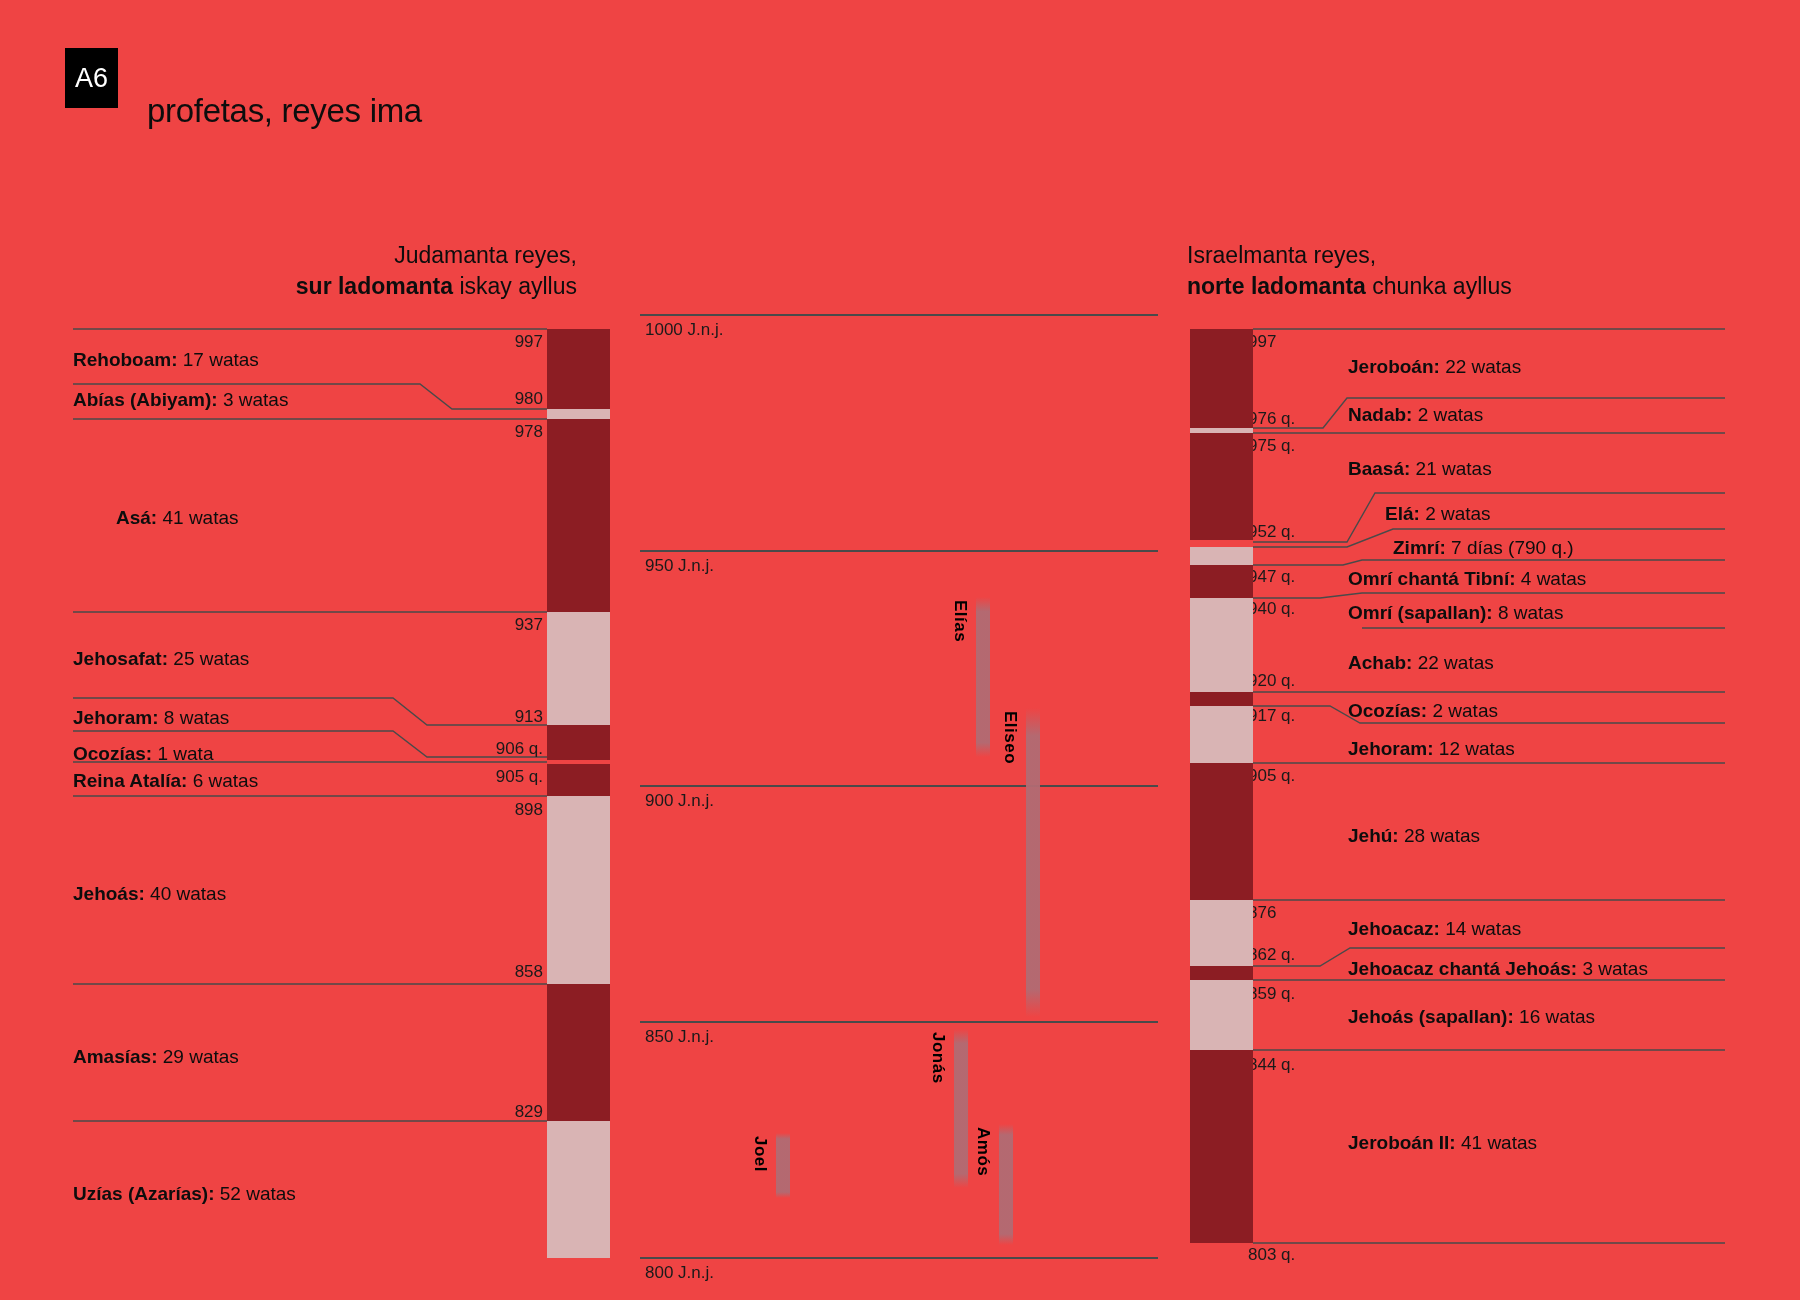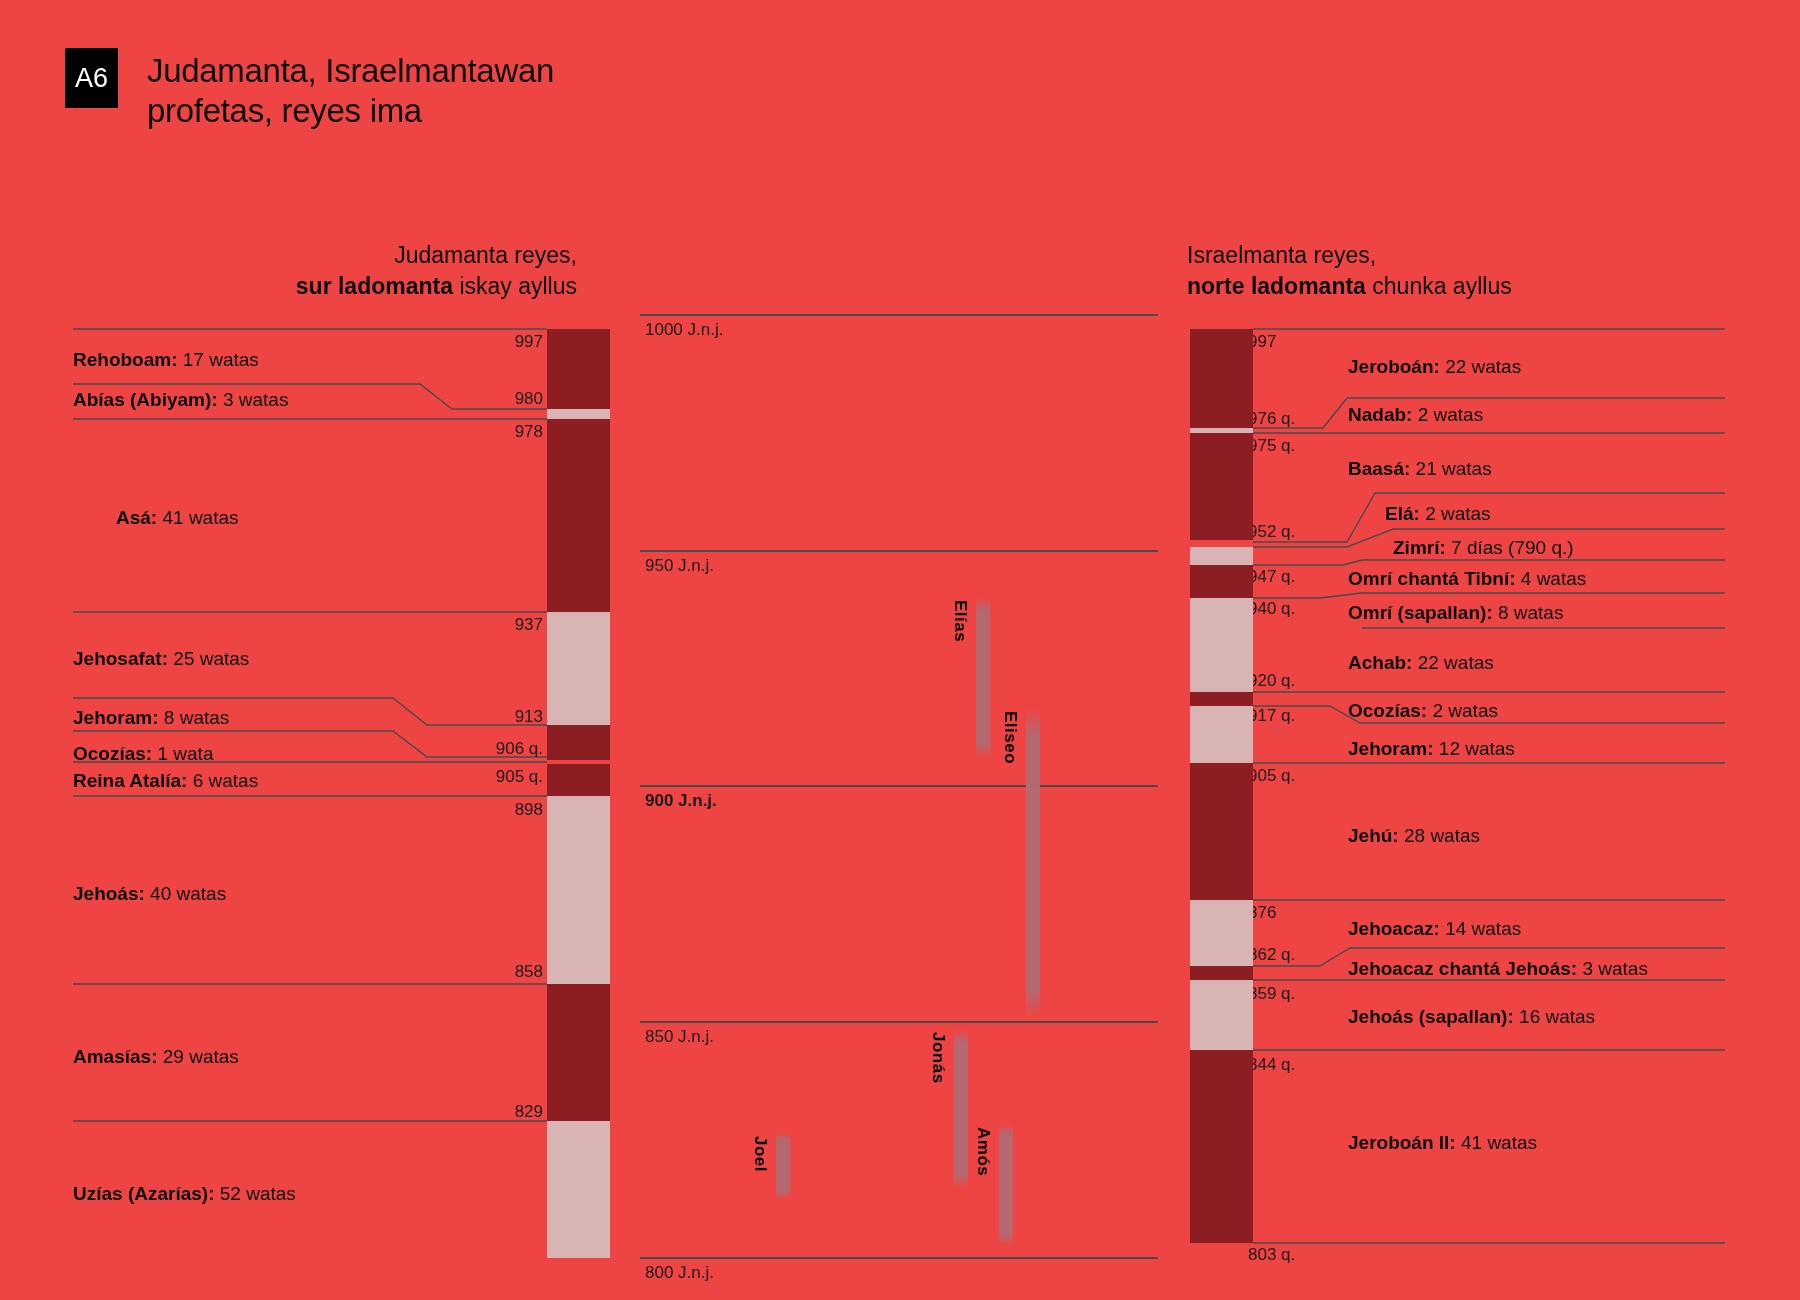--- a/index.html
+++ b/index.html
@@ -23,21 +23,20 @@
   .bar-seg{position:absolute;}
   .prophet-bar{position:absolute;border-radius:1px;}
   .prophet-label{position:absolute;writing-mode:vertical-rl;font-size:17px;font-weight:700;
                  white-space:nowrap;color:#000;letter-spacing:0.5px;}
 </style>
 </head>
 <body>
 
 <div id="canvas">
   <div id="badge" class="abs">A6</div>
-  <div id="title1" class="abs title-line">Judamanta, Israelmantawan</div>
   <div id="title2" class="abs title-line">profetas, reyes ima</div>
 
   <div id="israel-heading" class="abs col-heading">
     <span>Israelmanta reyes,</span><br>
     <b>norte ladomanta</b><span> chunka ayllus</span>
   </div>
 
   <div id="judah-heading" class="abs col-heading">
     <span>Judamanta reyes,</span><br>
     <b>sur ladomanta</b><span> iskay ayllus</span>
@@ -144,21 +143,21 @@
       <div class="abs bar-seg" style="left: 1190px; top: 598px; width: 63px; height: 94px; background: rgb(217, 180, 180);"></div>
       <div class="abs bar-seg" style="left: 1190px; top: 692px; width: 63px; height: 14px; background: rgb(140, 29, 35);"></div>
       <div class="abs bar-seg" style="left: 1190px; top: 706px; width: 63px; height: 57px; background: rgb(217, 180, 180);"></div>
       <div class="abs bar-seg" style="left: 1190px; top: 763px; width: 63px; height: 137px; background: rgb(140, 29, 35);"></div>
       <div class="abs bar-seg" style="left: 1190px; top: 900px; width: 63px; height: 66px; background: rgb(217, 180, 180);"></div>
       <div class="abs bar-seg" style="left: 1190px; top: 966px; width: 63px; height: 14px; background: rgb(140, 29, 35);"></div>
       <div class="abs bar-seg" style="left: 1190px; top: 980px; width: 63px; height: 70px; background: rgb(217, 180, 180);"></div>
       <div class="abs bar-seg" style="left: 1190px; top: 1050px; width: 63px; height: 193px; background: rgb(140, 29, 35);"></div>
       <div class="abs tl-label" style="left: 645px; top: 320px;">1000 J.n.j.</div>
       <div class="abs tl-label" style="left: 645px; top: 556px;">950 J.n.j.</div>
-      <div class="abs tl-label" style="left: 645px; top: 791px; font-weight: bold;">900 J.n.j.</div>
+      <div class="abs tl-label" style="left: 645px; top: 791px;">900 J.n.j.</div>
       <div class="abs tl-label" style="left: 645px; top: 1027px;">850 J.n.j.</div>
       <div class="abs tl-label" style="left: 645px; top: 1263px;">800 J.n.j.</div>
       <div class="abs prophet-bar" style="left: 976px; top: 597px; width: 14px; height: 160px; background: linear-gradient(rgba(177, 107, 115, 0) 0%, rgba(177, 107, 115, 0.95) 9%, rgba(177, 107, 115, 0.95) 91%, rgba(177, 107, 115, 0) 100%);"></div>
       <div class="abs prophet-label" style="left: 950px; top: 600px;">Elías</div>
       <div class="abs prophet-bar" style="left: 1026px; top: 708px; width: 14px; height: 309px; background: linear-gradient(rgba(177, 107, 115, 0) 0%, rgba(177, 107, 115, 0.95) 9%, rgba(177, 107, 115, 0.95) 91%, rgba(177, 107, 115, 0) 100%);"></div>
       <div class="abs prophet-label" style="left: 1000px; top: 711px;">Eliseo</div>
       <div class="abs prophet-bar" style="left: 954px; top: 1029px; width: 14px; height: 159px; background: linear-gradient(rgba(177, 107, 115, 0) 0%, rgba(177, 107, 115, 0.95) 9%, rgba(177, 107, 115, 0.95) 91%, rgba(177, 107, 115, 0) 100%);"></div>
       <div class="abs prophet-label" style="left: 928px; top: 1032px;">Jonás</div>
       <div class="abs prophet-bar" style="left: 776px; top: 1133px; width: 14px; height: 65px; background: linear-gradient(rgba(177, 107, 115, 0) 0%, rgba(177, 107, 115, 0.95) 9%, rgba(177, 107, 115, 0.95) 91%, rgba(177, 107, 115, 0) 100%);"></div>
       <div class="abs prophet-label" style="left: 750px; top: 1136px;">Joel</div>

